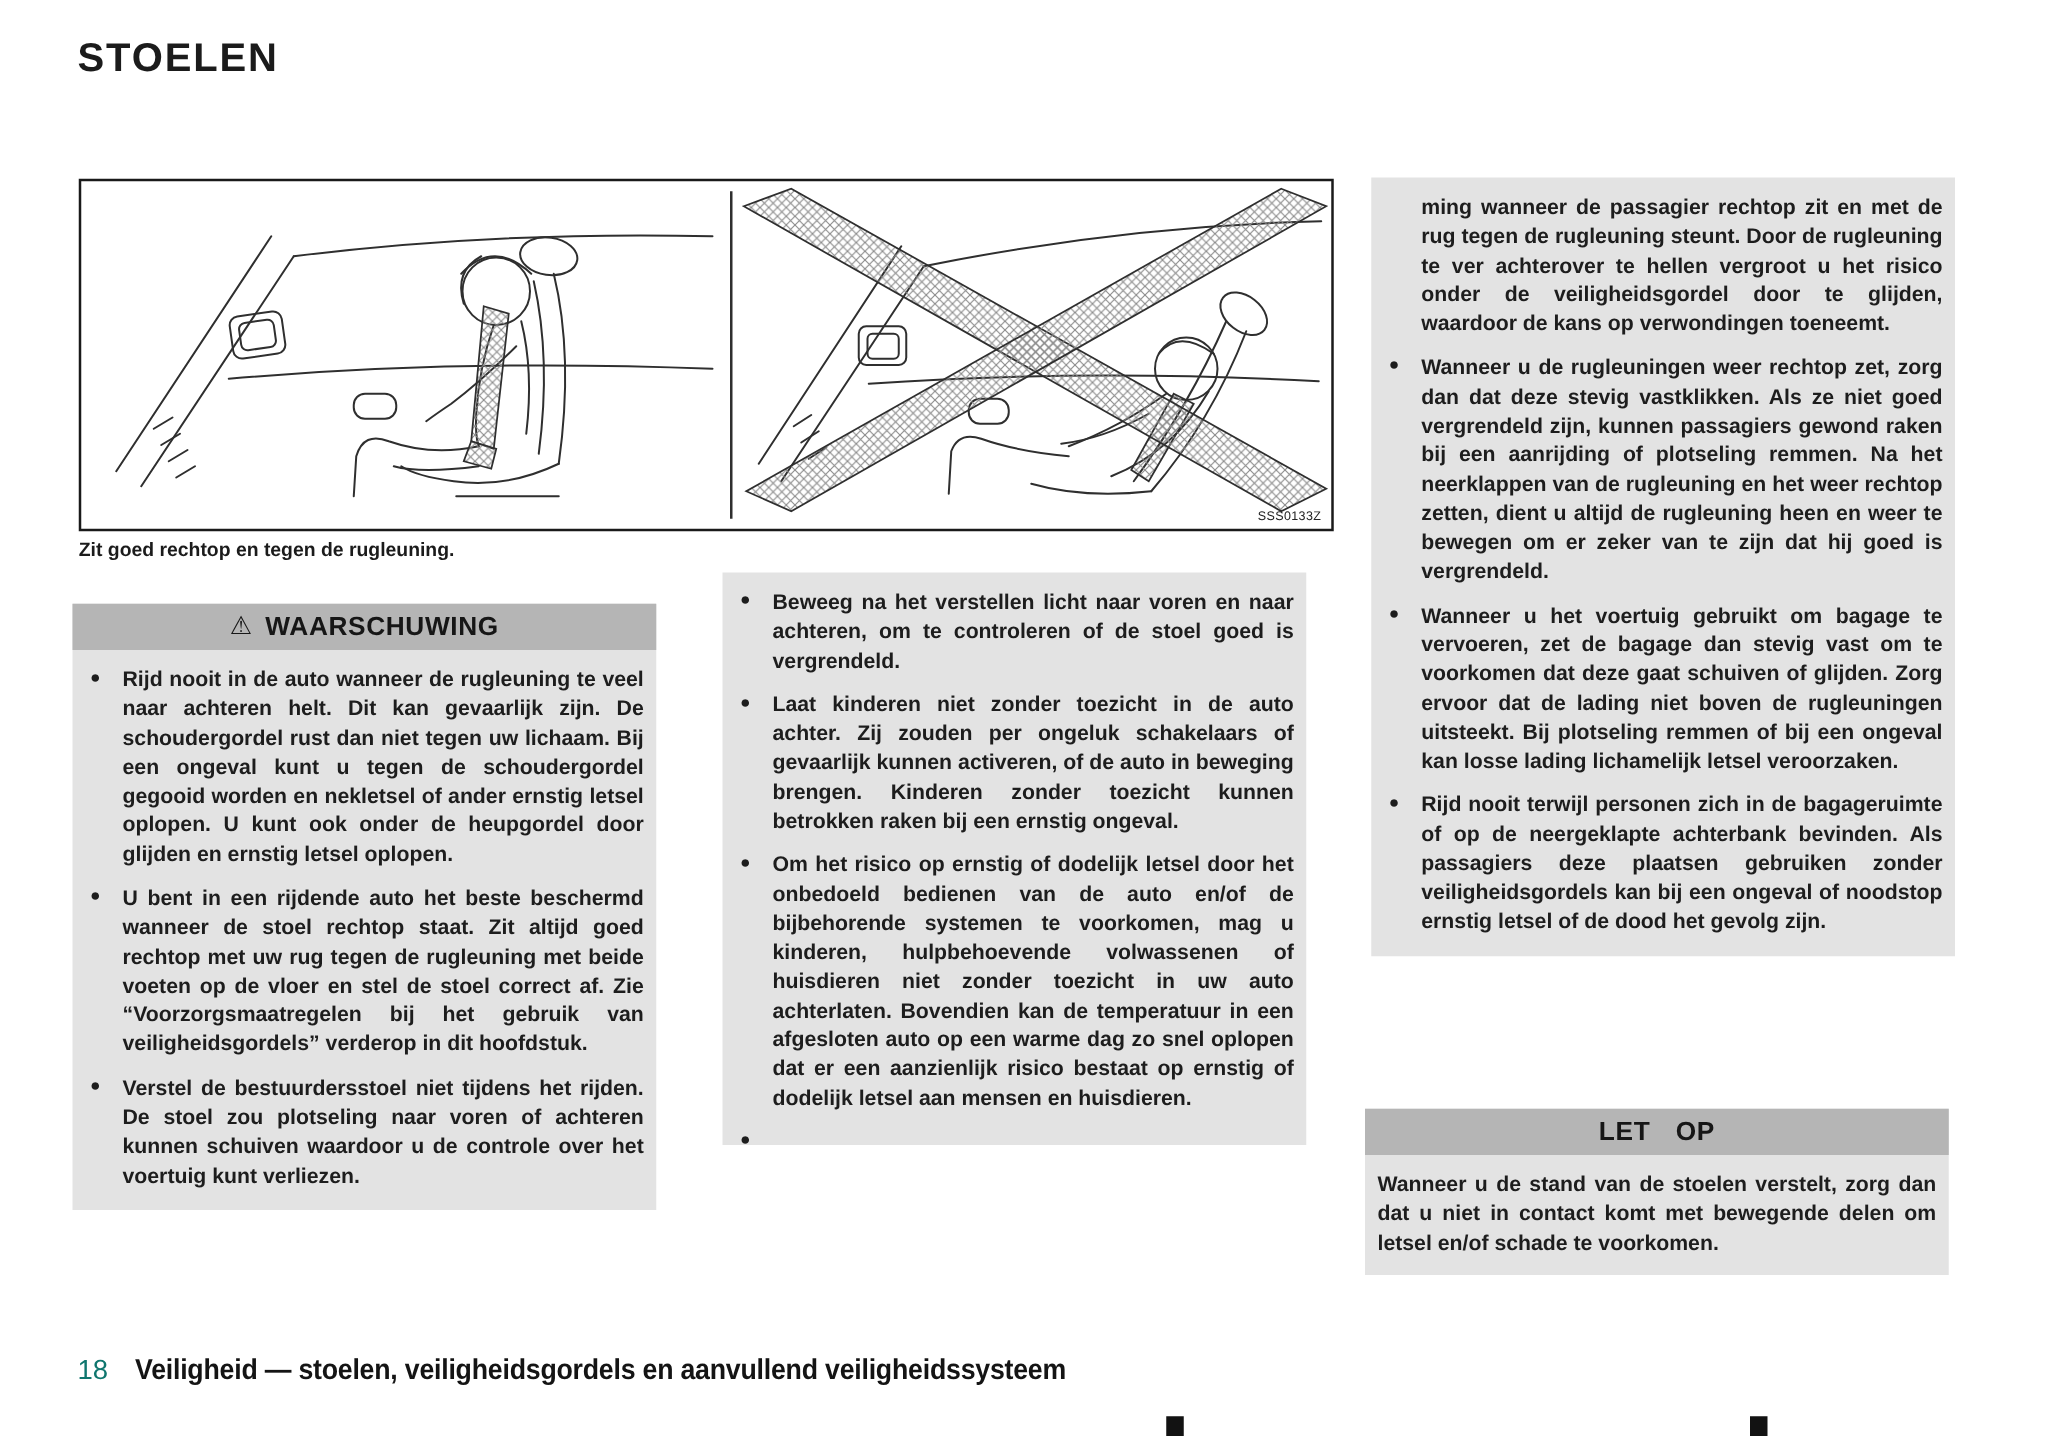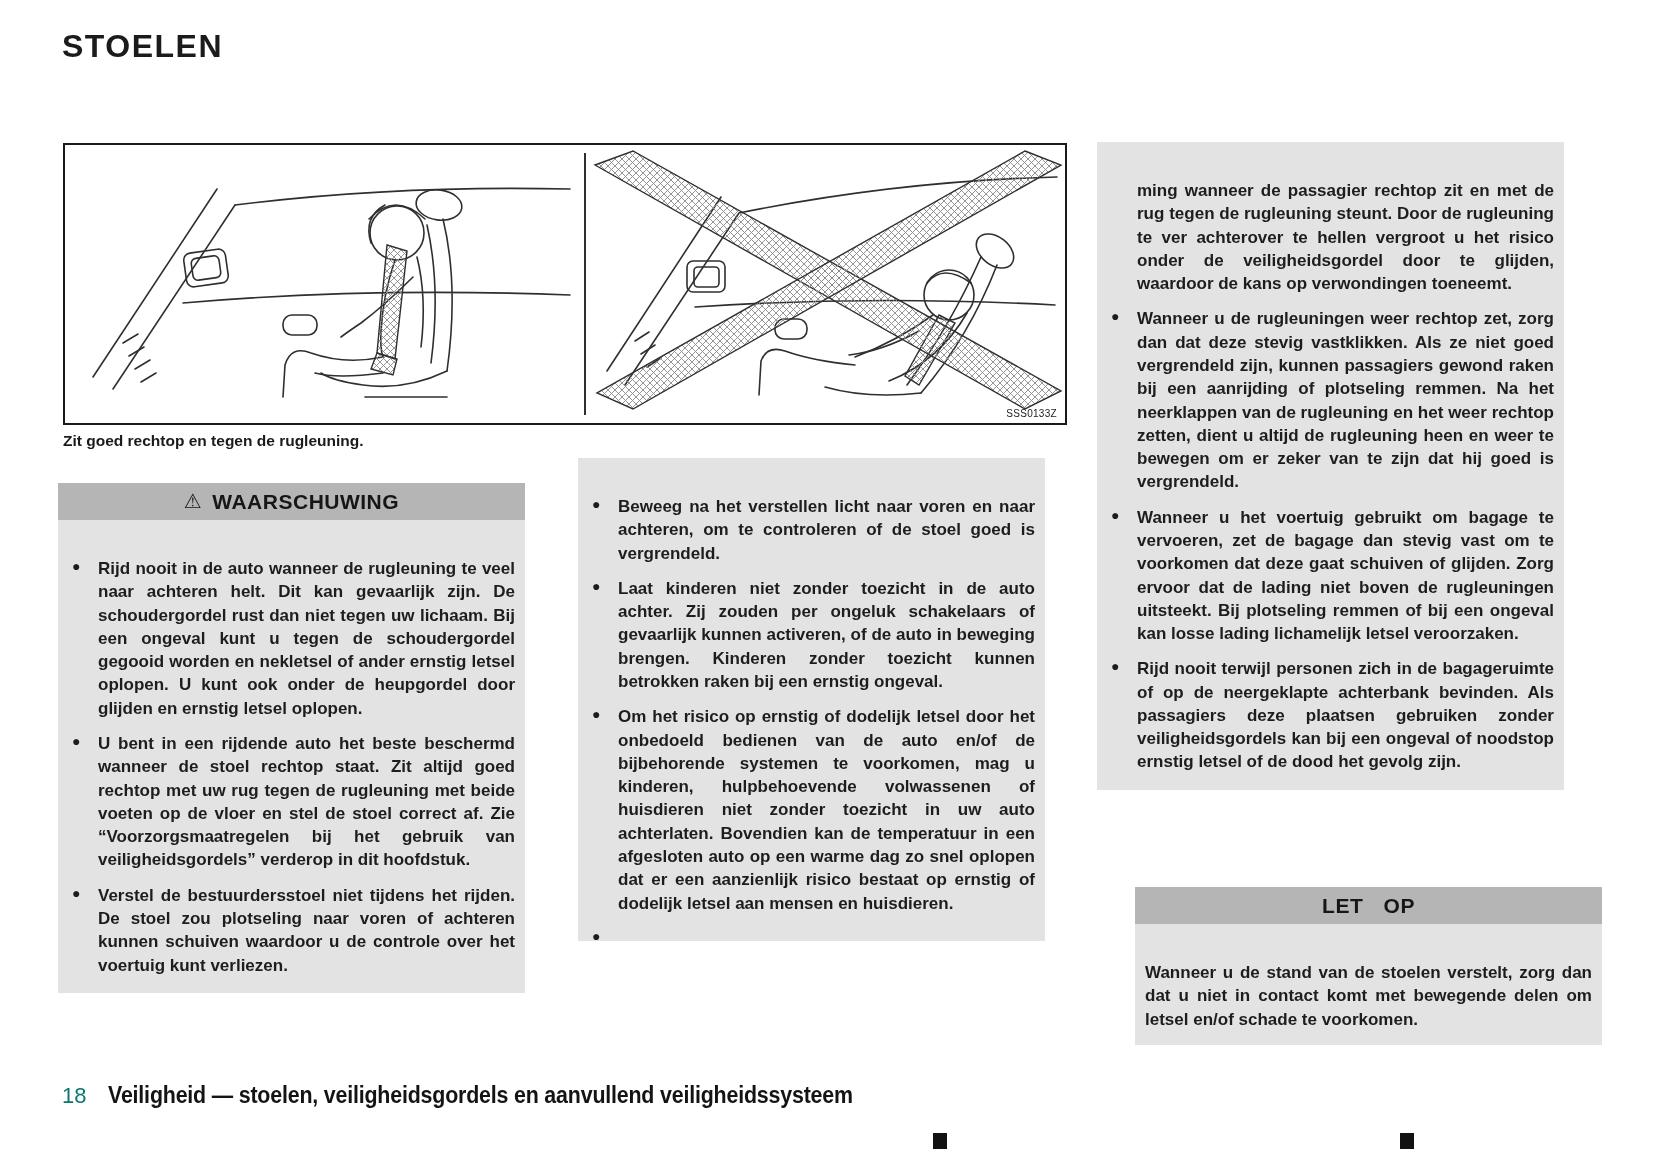--- a/index.html
+++ b/index.html
@@ -31,37 +31,37 @@
   }
   
   .grey-box { position:absolute; background:#e3e3e3; }
   .box-header {
     background:#b5b5b5; height:37px;
     display:flex; align-items:center; justify-content:center;
     font-size:21px; font-weight:700; letter-spacing:0.5px; color:#161616;
   }
   .box-header .warn-glyph { font-size:20px; margin-right:10px; transform:translateY(-1px); }
   .letop-header { word-spacing:14px; }
-  .box-body { padding:12px 10px 14px 10px;margin-top:25px; }
+  .box-body { padding:12px 10px 14px 10px; }
   .bullet-item {
     position:relative; padding-left:30px; margin-bottom:12px;
     text-align:justify; font-size:17px; line-height:1.37; font-weight:700; color:#1d1d1d;
   }
   .bullet-item:last-child { margin-bottom:2px; }
   .bullet-item .bullet {
     position:absolute; left:4px; top:0px; font-size:14px;
   }
   .plain-par {
     text-align:justify; font-size:17px; line-height:1.37; font-weight:700; color:#1d1d1d;
   }
   .cont-par { padding-left:30px; margin-bottom:12px; }
   .col1 { left:58px;  top:483px; width:467px; }
   .col2 { left:578px; top:458px; width:467px; }
   .col3 { left:1097px; top:142px; width:467px; }
-  .letop-box { left:1135px; top:887px; width:467px; }
+  .letop-box { left:1092px; top:887px; width:467px; }
   
   .footer { position:absolute; left:62px; top:1082px; display:flex; align-items:baseline; }
   .footer .page-num { font-size:22px; font-weight:400; color:#0f766e; margin-right:22px; }
   .footer .chapter {
     font-size:23px; font-weight:700; color:#141414;
     transform:scaleX(0.93); transform-origin:left center; letter-spacing:-0.2px;
   }
   .print-mark { position:absolute; width:14px; height:16px; background:#121212; top:1133px; }
   .mark-1 { left:933px; } .mark-2 { left:1400px; }
   svg .ln { stroke:#2f2f2f; stroke-width:1.6; fill:none; stroke-linecap:round; stroke-linejoin:round; }

